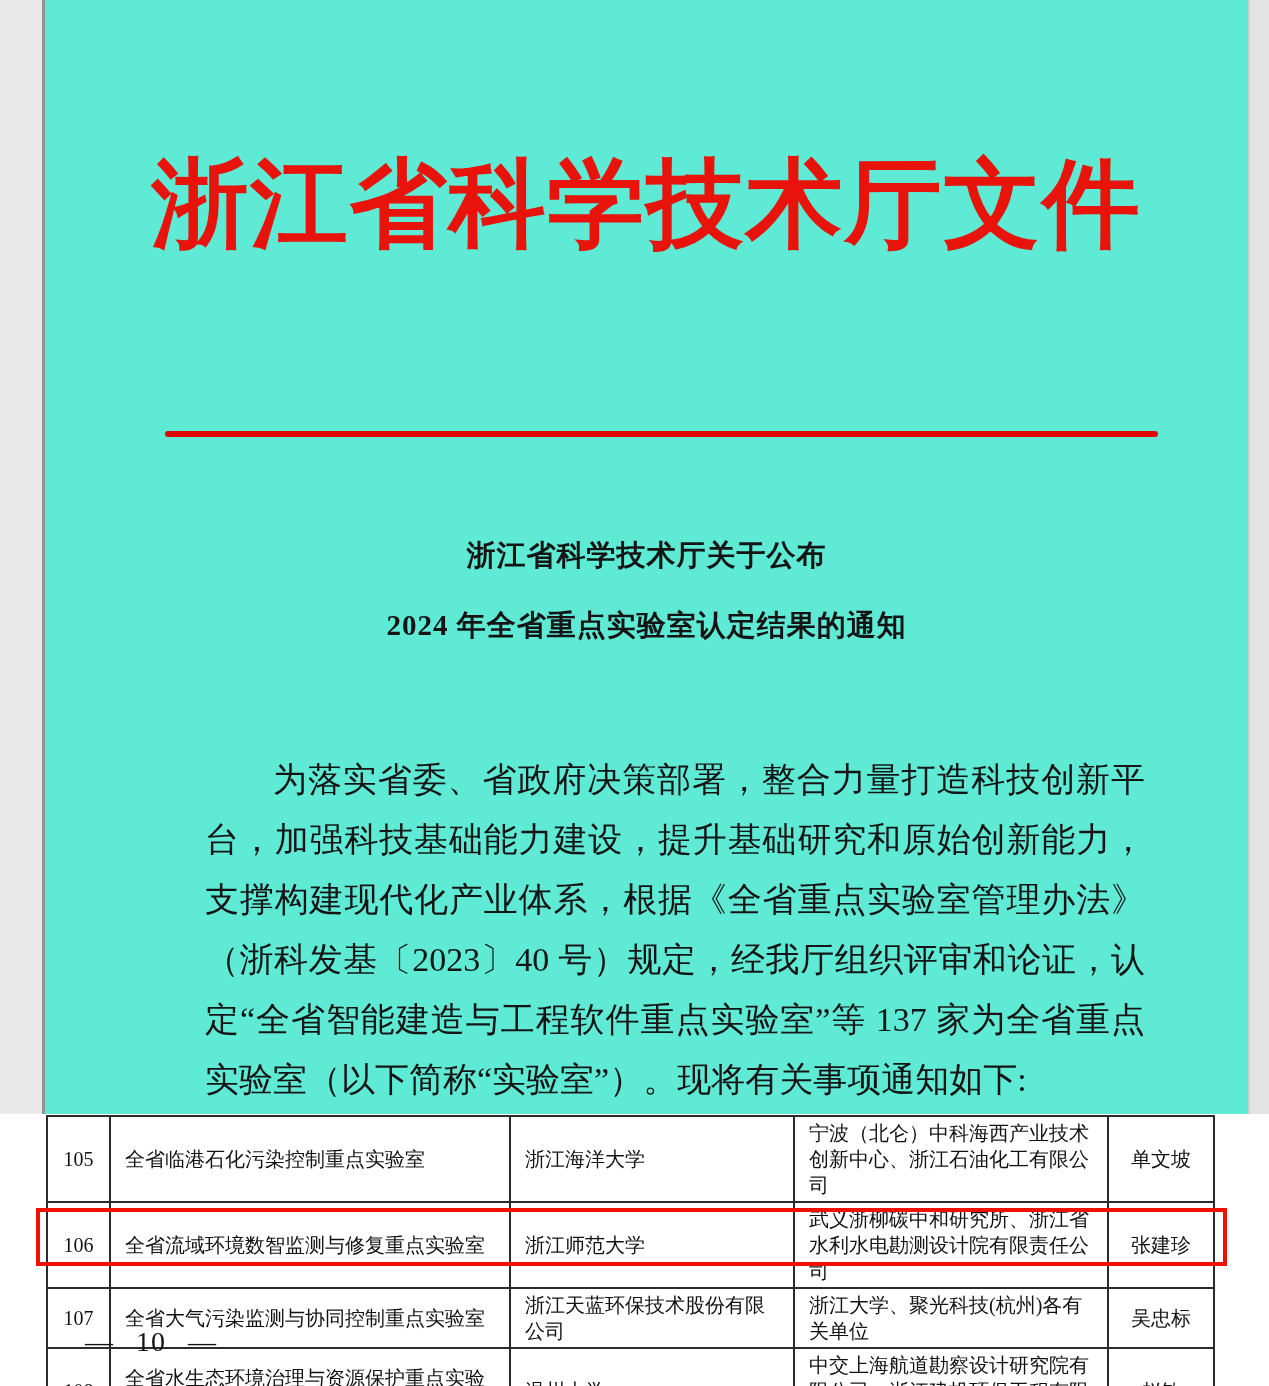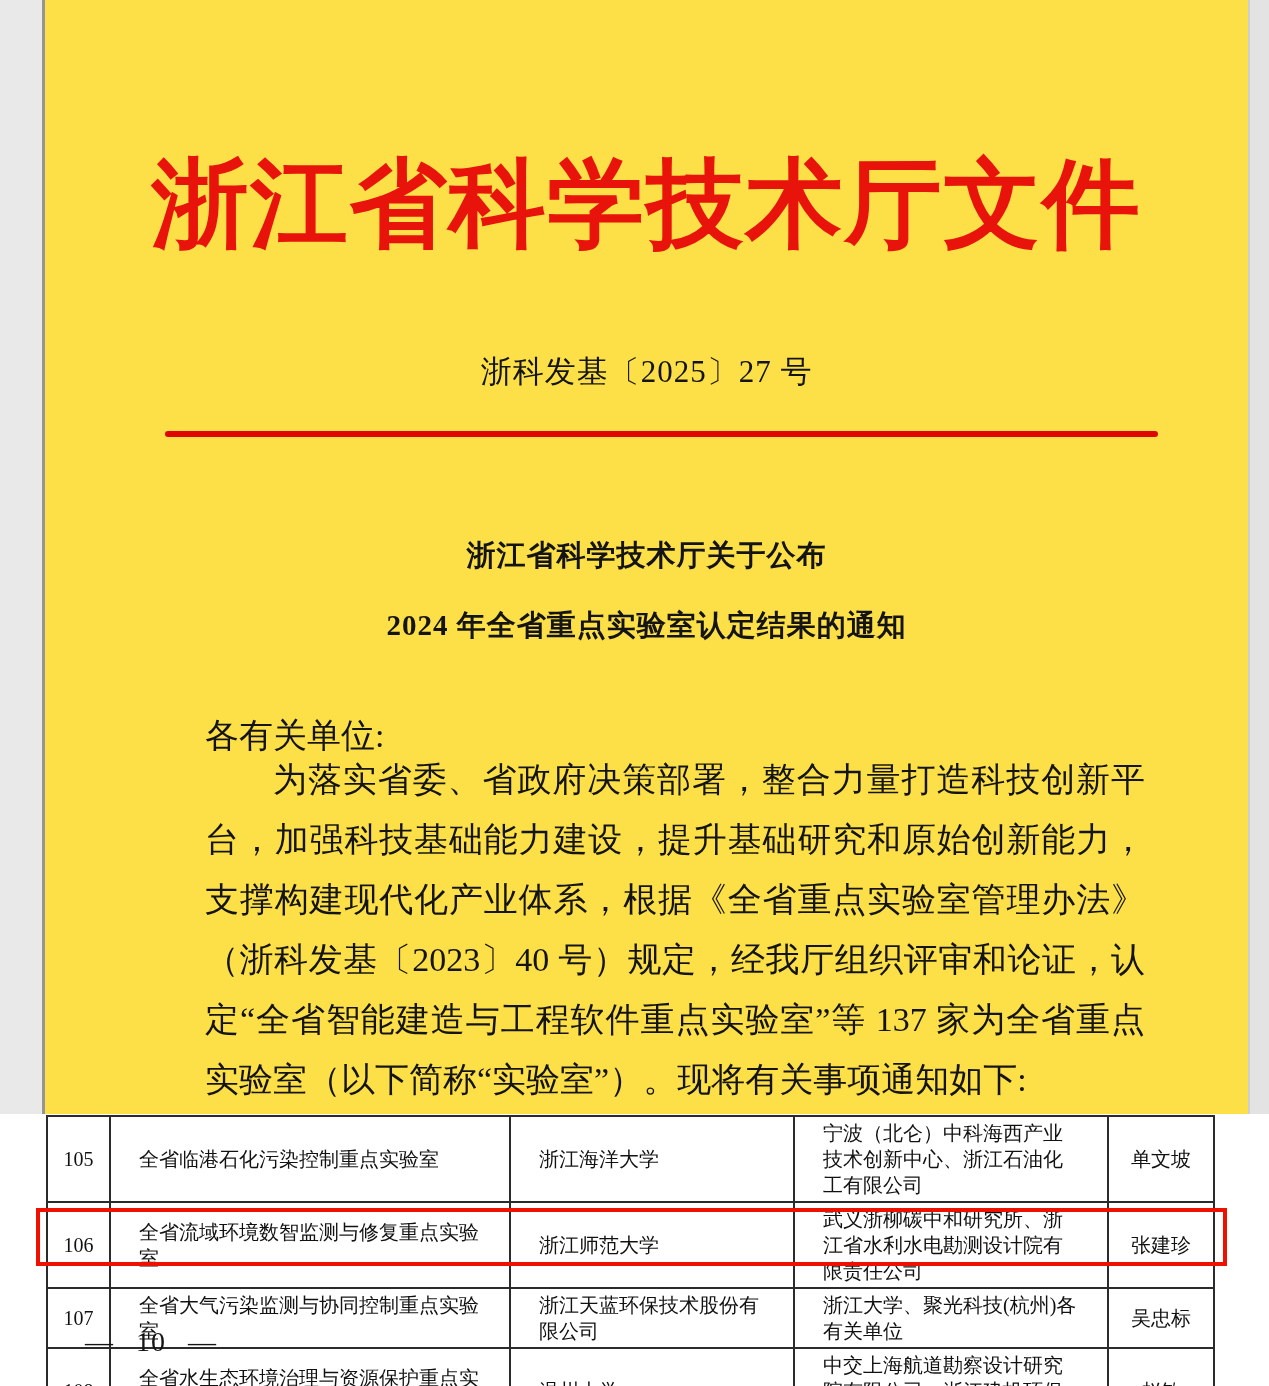--- a/index.html
+++ b/index.html
@@ -23,21 +23,21 @@
     background: #e9e9e9;
     border-right: 3px solid #949494;
   }
   .side-strip-right {
     position: absolute; right: 0; top: 0; width: 21px; height: 1114px;
     background: #e3e3e3;
     border-left: 2px solid #cfcfcf;
   }
   .page {
     position: absolute; left: 45px; top: 0; width: 1203px; height: 1114px;
-    background: #fde047;
+    background: #5eead4;
     padding-left: 32px;
   }
   .red-header {
     position: absolute; top: 135px; left: 0; width: 100%;
     text-align: center;
     font-size: 97px; line-height: 140px; font-weight: bold;
     letter-spacing: 2px;
     color: var(--header-red);
     white-space: nowrap;
   }
@@ -76,21 +76,21 @@
     position: absolute; left: 46px; top: 1px;
     width: 1167px;
     border-collapse: collapse;
     table-layout: fixed;
     font-size: 20px;
     color: #111;
   }
   .lab-table td {
     border: 2px solid var(--table-border);
     height: 49px;
-    padding: 3px 28px;
+    padding: 3px 14px;
     vertical-align: middle;
     line-height: 26px;
     overflow: hidden;
   }
   .lab-table td.td-center { text-align: center; padding: 3px 12px; }
   .highlight-box {
     position: absolute; left: 36px; top: 94px;
     width: 1191px; height: 58px;
     border: 4px solid var(--highlight-red);
     pointer-events: none;
@@ -103,27 +103,25 @@
   }
 </style>
 </head>
 <body>
 
 <div class="side-strip-left"></div>
 <div class="side-strip-right"></div>
 
 <div class="page">
   <div class="red-header">浙江省科学技术厅文件</div>
-  <div class="doc-number">浙科发基〔2025〕27 号</div>
   <div class="red-rule"></div>
   <div class="notice-title">
     <div>浙江省科学技术厅关于公布</div>
     <div>2024 年全省重点实验室认定结果的通知</div>
   </div>
-  <div class="salutation">各有关单位:</div>
   <p class="body-para">为落实省委、省政府决策部署，整合力量打造科技创新平台，加强科技基础能力建设，提升基础研究和原始创新能力，支撑构建现代化产业体系，根据《全省重点实验室管理办法》（浙科发基〔2023〕40 号）规定，经我厅组织评审和论证，认定“全省智能建造与工程软件重点实验室”等 137 家为全省重点实验室（以下简称“实验室”）。现将有关事项通知如下:</p>
 </div>
 
 <div class="bottom-section">
   <table class="lab-table">
     <colgroup>
       <col style="width:63px">
       <col style="width:400px">
       <col style="width:284px">
       <col style="width:314px">

